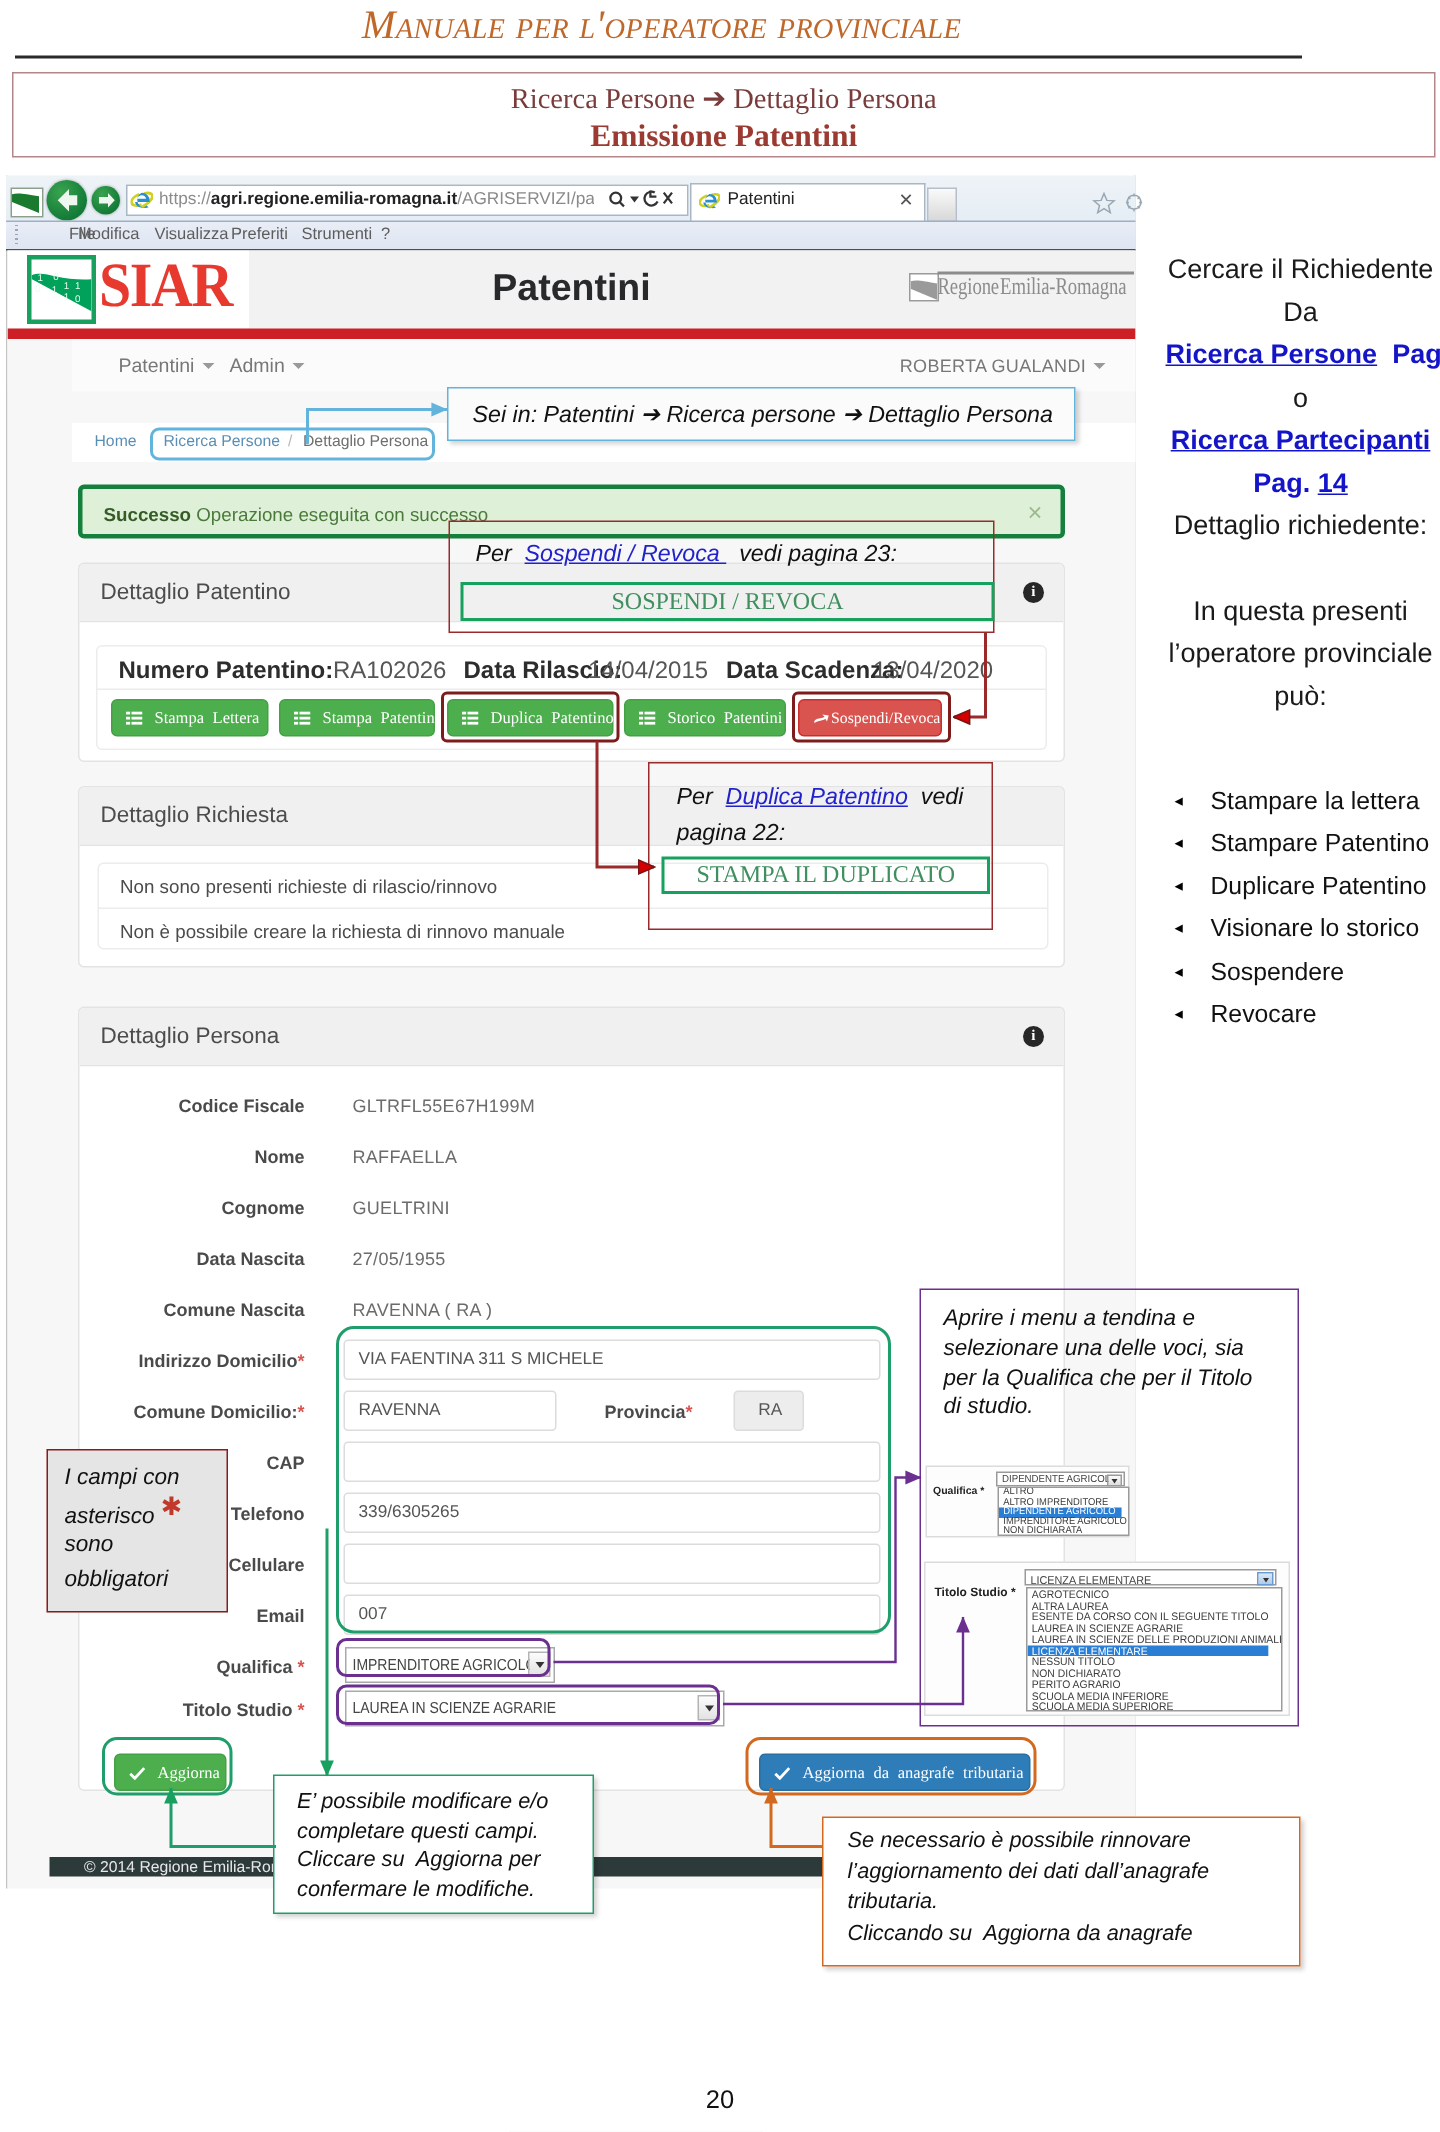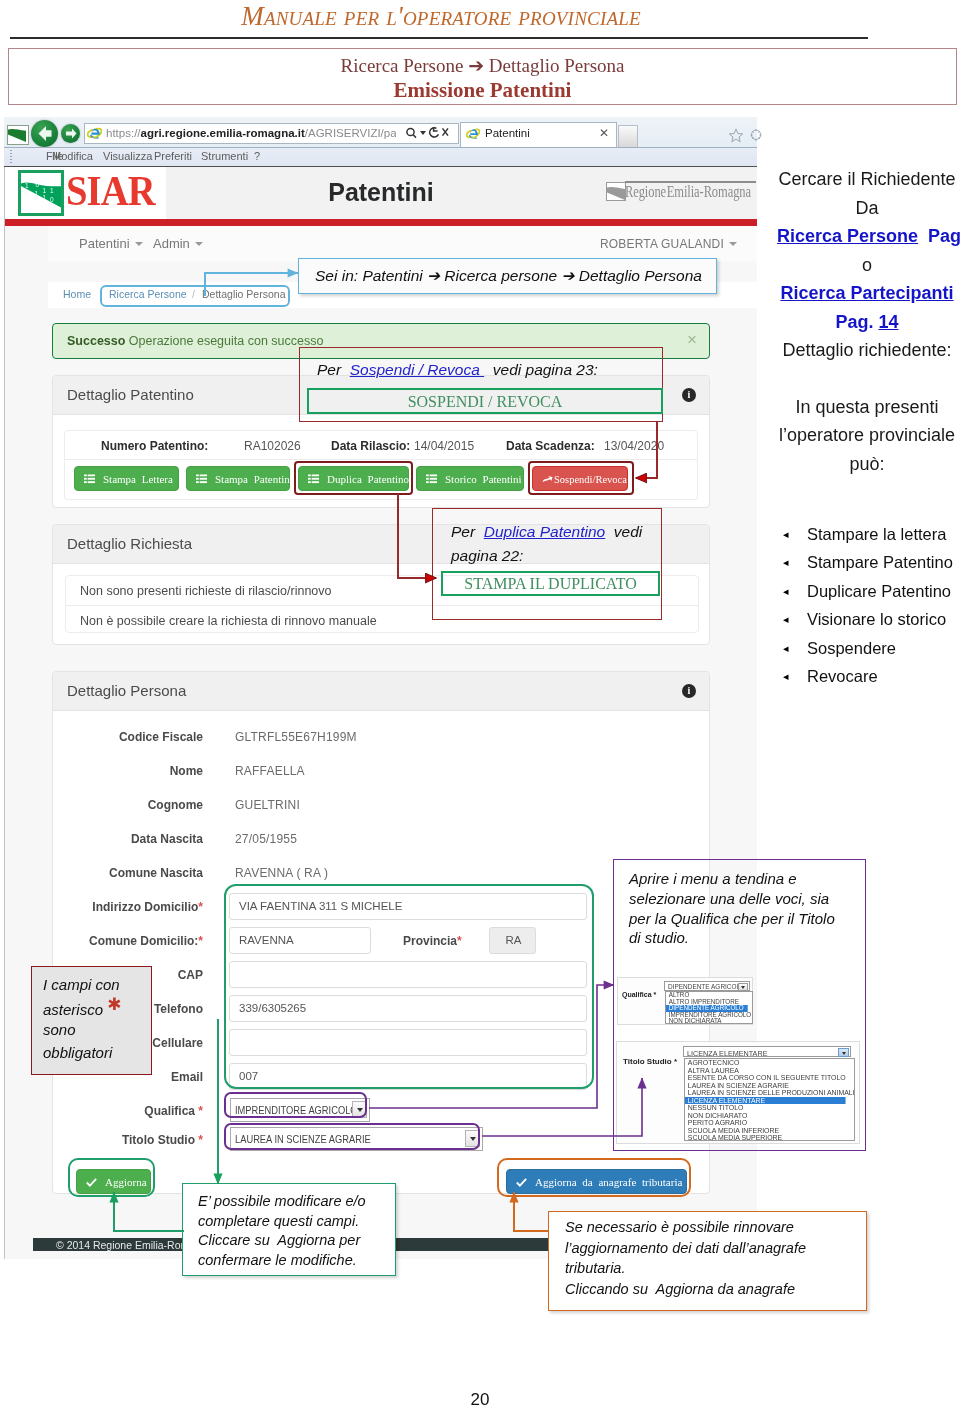--- a/index.html
+++ b/index.html
@@ -106,41 +106,41 @@
       border-right:4px solid transparent;border-top:4px solid #999;vertical-align:2px;}
   #app-nav .user{position:absolute;right:20px;top:11px;font-size:12px;color:#777;letter-spacing:.2px;}
 
   
   #app-bread{position:absolute;left:43px;top:115px;width:710px;height:26px;background:#fff;}
   #app-bread .bc{position:absolute;top:6px;font-size:10.5px;color:#5a8fb5;}
   #app-bread .sep{position:absolute;top:6px;font-size:10.5px;color:#b9b9b9;}
 
   
   #alert{position:absolute;left:47px;top:156px;width:658px;height:36px;
-     background:#dff0d8;border:1px solid #15803d;border-radius:4px;box-sizing:border-box;}
+     background:#dff0d8;border:3px solid #15803d;border-radius:4px;box-sizing:border-box;}
   #alert .t{position:absolute;left:14px;top:10px;font-size:12.5px;color:#4a7a3a;}
   #alert .t b{color:#355c27;}
   #alert .x{position:absolute;right:12px;top:6px;font-size:17px;color:#9dba8e;}
 
   
   .panel{position:absolute;background:#fff;border:1px solid #e3e3e3;border-radius:4px;box-sizing:border-box;}
   .panel>.ph{position:absolute;left:0;top:0;right:0;height:38px;
      background:#f0f0f0;border-bottom:1px solid #e3e3e3;border-radius:3px 3px 0 0;}
   .panel>.ph .pt{position:absolute;left:14px;top:10px;font-size:15px;color:#4c4c4c;}
   .panel>.ph .info{position:absolute;right:13px;top:12px;width:14px;height:14px;border-radius:50%;
      background:#272727;}
   .panel>.ph .info::after{content:"i";position:absolute;left:5.5px;top:0.5px;color:#fff;
      font-size:10px;font-weight:bold;font-family:"Liberation Serif",serif;}
   .inbox{position:absolute;border:1px solid #ececec;border-radius:4px;box-sizing:border-box;background:#fff;}
 
   
   #p1{left:47px;top:208px;width:658px;height:133px;}
   #p1 .in1{left:11px;top:54px;width:634px;height:30px;border-bottom:1px solid #ececec;border-radius:4px 4px 0 0;}
   #p1 .in2{left:11px;top:84px;width:634px;height:40px;border-top:none;border-radius:0 0 4px 4px;}
-  .fld{position:absolute;top:8px;font-size:12px;margin-left:22px;}
+  .fld{position:absolute;top:8px;font-size:16px;}
   .fld b{color:#2d2d2d;font-weight:bold;}
   .fld span{color:#555;font-weight:normal;}
 
   
   .btn{position:absolute;top:6px;height:25px;border-radius:4px;box-sizing:border-box;
      font-family:"Liberation Serif",serif;font-size:11px;color:#fff;line-height:25px;}
   .btn.green{background:#4cae4c;border:1px solid #46a046;}
   .btn.red{background:#d9534f;border:1px solid #c9302c;}
   .btn.blue{background:#2e7cb8;border:1px solid #2a6f9e;}
   .btn .lbl{position:absolute;left:28px;top:0;white-space:nowrap;word-spacing:3px;}

